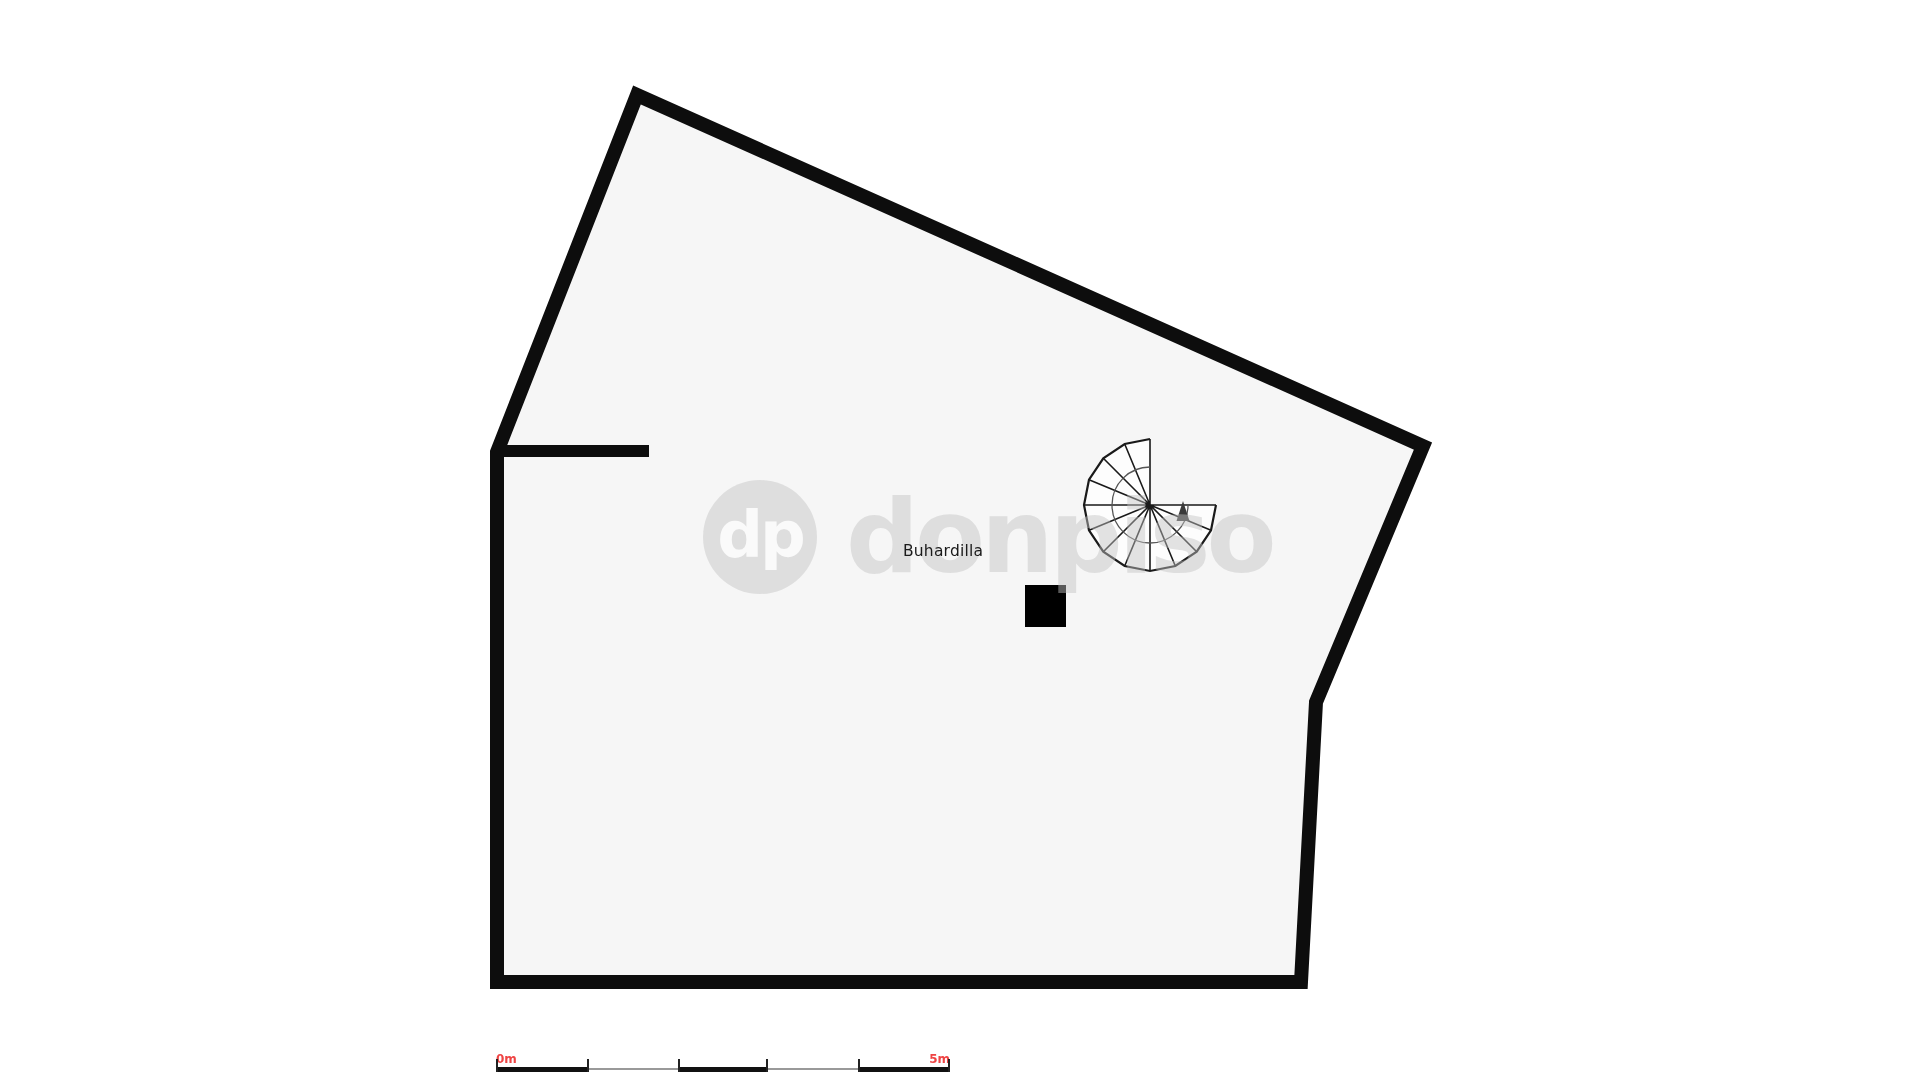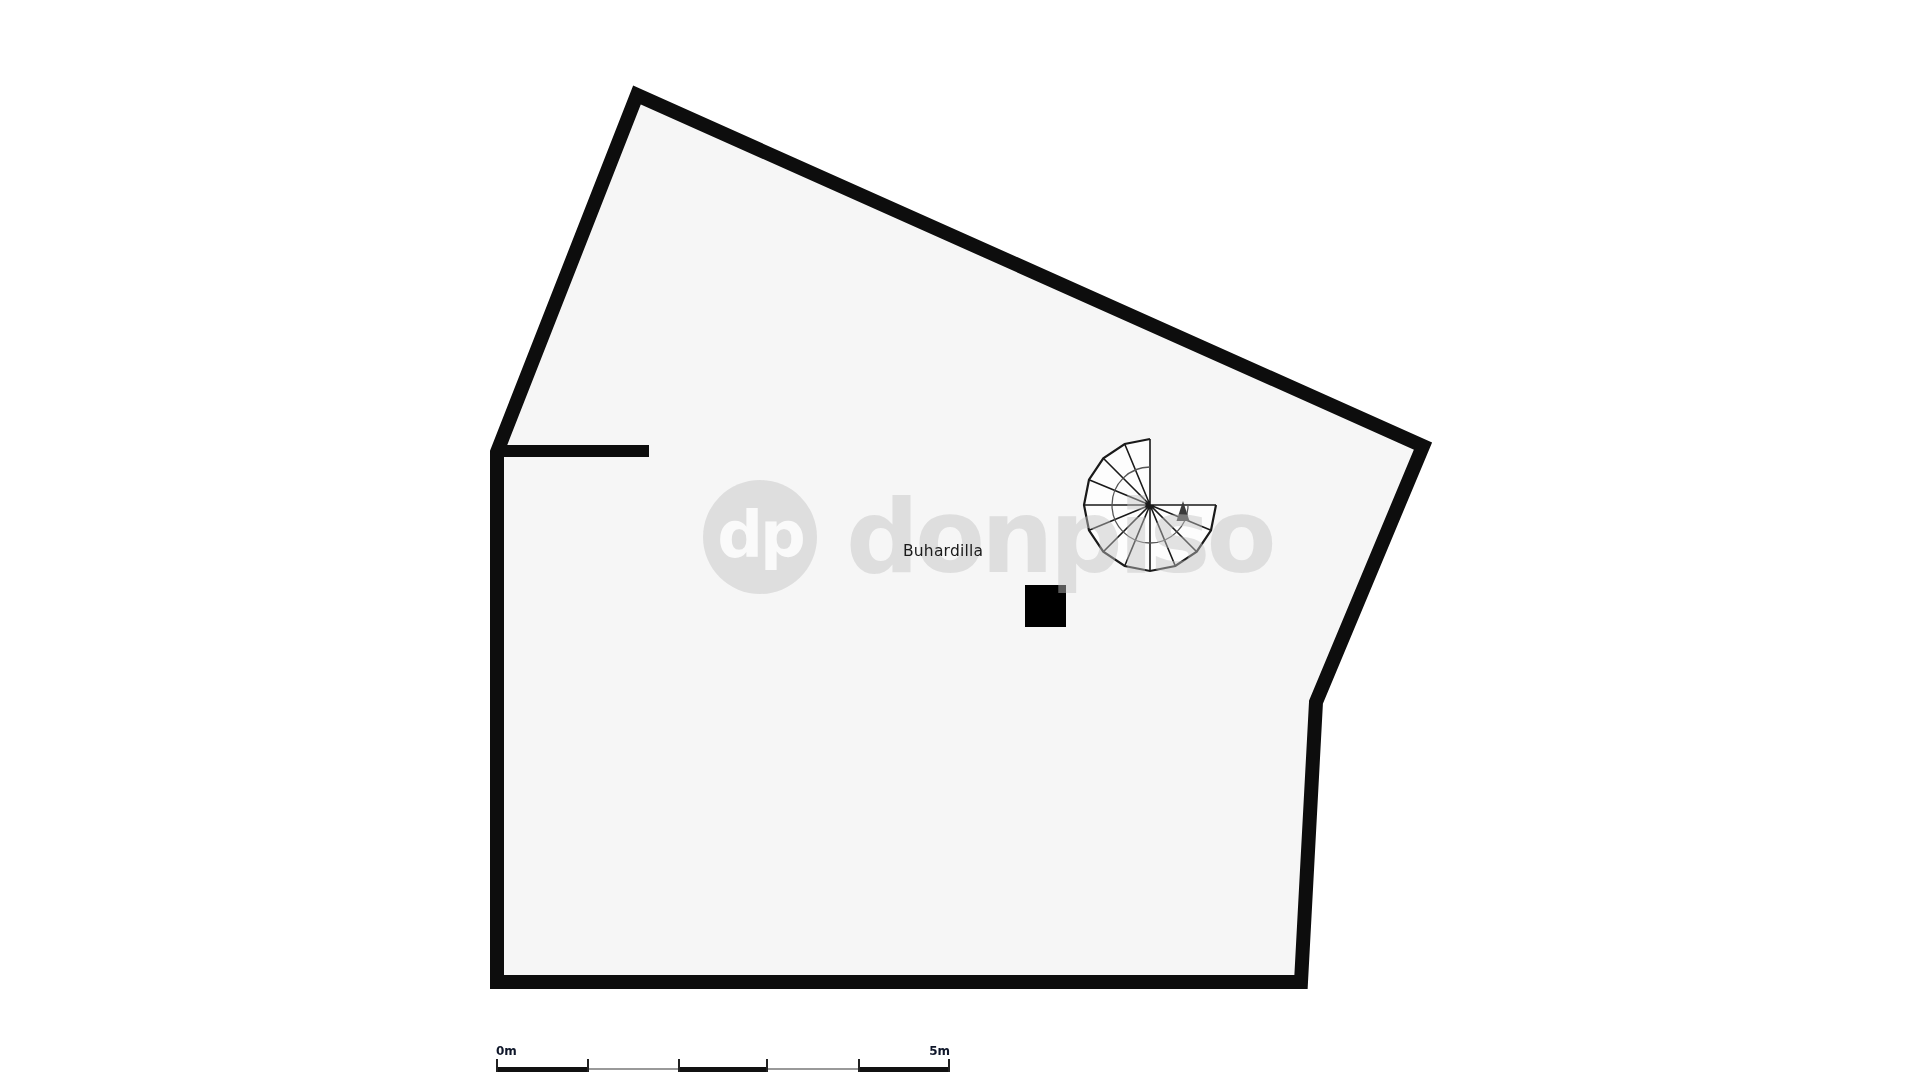--- a/index.html
+++ b/index.html
@@ -38,21 +38,21 @@
     position:absolute;left:903px;top:514px;
     color:var(--label-text,#1a1a1a);font-size:15.5px;letter-spacing:.2px;white-space:nowrap;margin-top:28px;
   }
 
   #disclaimer{
     position:absolute;left:67px;top:1046px;
     color:#0f0f0f;font-size:13.5px;white-space:nowrap;
   }
 
   #scale-bar{position:absolute;left:496px;top:1045px;width:454px;height:28px;}
-  .scale-label{position:absolute;top:0;font-size:12px;font-weight:700;color:#0f172a;line-height:1;}
+  .scale-label{position:absolute;top:8px;font-size:12px;font-weight:700;color:#ef4444;line-height:1;}
   #scale-label-start{left:0;}
   #scale-label-end{right:0;margin-left:20px;}
   .tick{position:absolute;top:14px;width:2px;height:13px;background:#222;}
   .seg{position:absolute;}
   .seg.black{top:22px;height:5px;background:#111;}
   .seg.grey{top:23px;height:2px;background:var(--scale-grey,#999);}
 </style>
 </head>
 <body>
 

